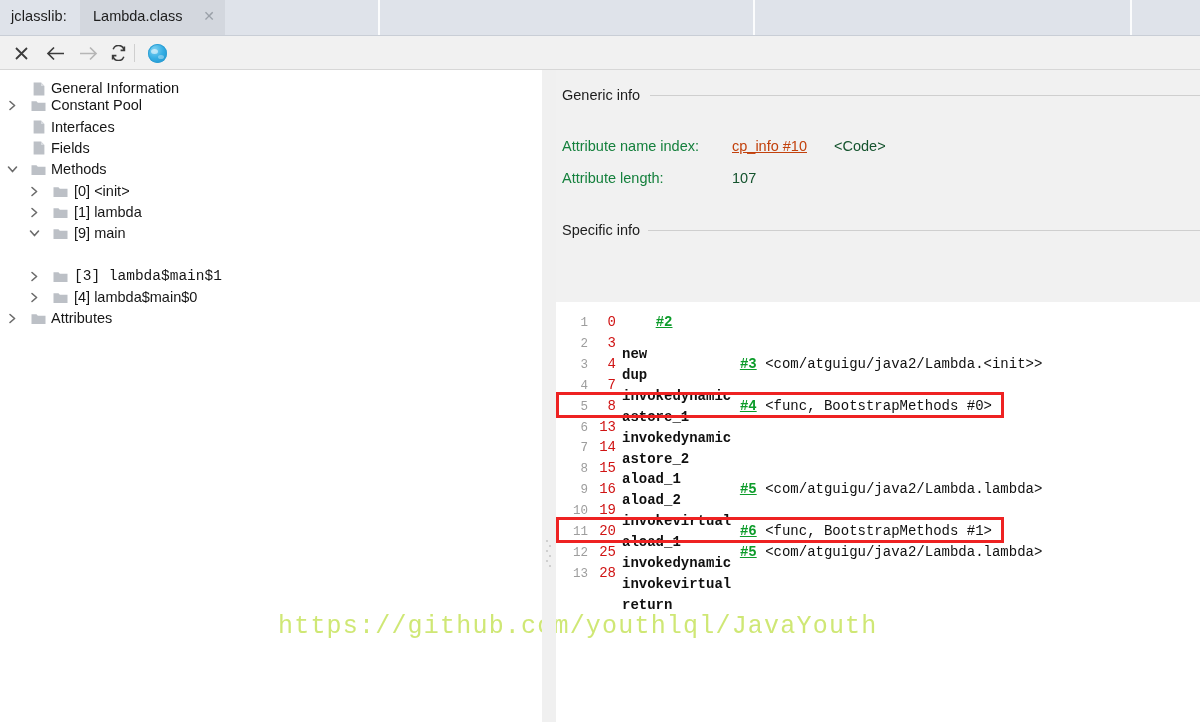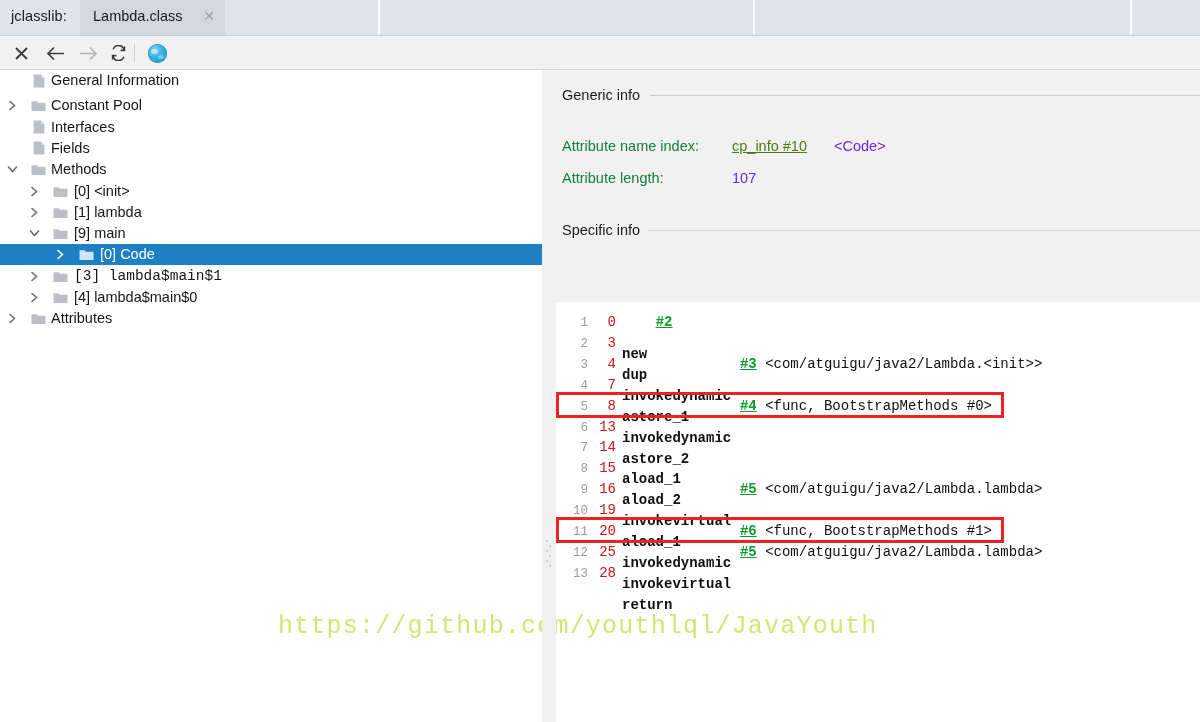--- a/index.html
+++ b/index.html
@@ -142,26 +142,26 @@
   }
   .section-rule {
     position: absolute; height: 1px; background: #cfcfcf;
   }
   .kv-label {
     position: absolute; left: 6px;
     font-size: 14.5px; color: #15803d; white-space: nowrap;
   }
   .kv-link {
     position: absolute;
-    font-size: 14.5px; color: #4d7c0f;
+    font-size: 14.5px; color: #c2410c;
     text-decoration: underline; white-space: nowrap; cursor: pointer;
   }
   .kv-red {
     position: absolute;
-    font-size: 14.5px; color: #6d28d9; white-space: nowrap;
+    font-size: 14.5px; color: #14532d; white-space: nowrap;
   }
 
   
   .tabstrip {
     position: absolute; left: 6px; top: 272px;
     width: 638px; height: 29px;
   }
   .tab {
     position: absolute; top: 0; height: 28px;
     box-sizing: border-box;
@@ -285,21 +285,21 @@
         <path d="M14.4 1.4 L14.4 5.4 L10.6 5.4" stroke="#3c3c3c" stroke-width="1.6" fill="none"></path>
         <path d="M2.6 14.6 L2.6 10.6 L6.4 10.6" stroke="#3c3c3c" stroke-width="1.6" fill="none"></path>
       </svg>
     </div>
     <div class="tb-sep"></div>
     <div class="globe"></div>
   </div>
 
   <div class="tree-panel">
 
-  <div class="tree-row" style="top: 0;">
+  <div class="tree-row" style="top: 8px;">
         <span class="tnode-icon" style="left: 30px;">
           <svg width="12" height="14" viewBox="0 0 12 14">
             <path d="M0.6 0.6 h7.4 l3.4 3.4 v9.4 h-10.8 z" fill="#bcc0c6"></path>
             <path d="M8 0.6 v3.4 h3.4 z" fill="#d9dce0"></path>
           </svg>
         </span>
         <span class="tnode-label" style="left: 51px;">General Information</span>
       </div>
       <div class="tree-row" style="top: 25.3px;">
         <span class="twisty" style="left: 4px;">
@@ -376,33 +376,20 @@
           <svg width="11" height="11" viewBox="0 0 11 11">
             <path d="M1.5 3 L5.5 7.6 L9.5 3" stroke="#6b6b6b" stroke-width="1.6" fill="none" stroke-linecap="round" stroke-linejoin="round"></path>
           </svg>
         </span>
         <span class="tnode-icon" style="left: 52px;">
           <svg width="15" height="13" viewBox="0 0 15 13">
             <path d="M0.5 2.2 h5.0 l1.3 1.5 h7.7 v8.4 h-14 z" fill="#bcc0c6"></path>
           </svg>
         </span>
         <span class="tnode-label" style="left: 74px;">[9] main</span>
-      </div>
-      <div class="tree-row selected" style="top: 174.4px;">
-        <span class="twisty" style="left: 52px;">
-          <svg width="11" height="11" viewBox="0 0 11 11">
-            <path d="M3 1.5 L7.6 5.5 L3 9.5" stroke="#ffffff" stroke-width="1.6" fill="none" stroke-linecap="round" stroke-linejoin="round"></path>
-          </svg>
-        </span>
-        <span class="tnode-icon" style="left: 78px;">
-          <svg width="15" height="13" viewBox="0 0 15 13">
-            <path d="M0.5 2.2 h5.0 l1.3 1.5 h7.7 v8.4 h-14 z" fill="#cfe4f4"></path>
-          </svg>
-        </span>
-        <span class="tnode-label" style="left: 100px;">[0] Code</span>
       </div>
       <div class="tree-row" style="top: 195.7px;">
         <span class="twisty" style="left: 26px;">
           <svg width="11" height="11" viewBox="0 0 11 11">
             <path d="M3 1.5 L7.6 5.5 L3 9.5" stroke="#6b6b6b" stroke-width="1.6" fill="none" stroke-linecap="round" stroke-linejoin="round"></path>
           </svg>
         </span>
         <span class="tnode-icon" style="left: 52px;">
           <svg width="15" height="13" viewBox="0 0 15 13">
             <path d="M0.5 2.2 h5.0 l1.3 1.5 h7.7 v8.4 h-14 z" fill="#bcc0c6"></path>

